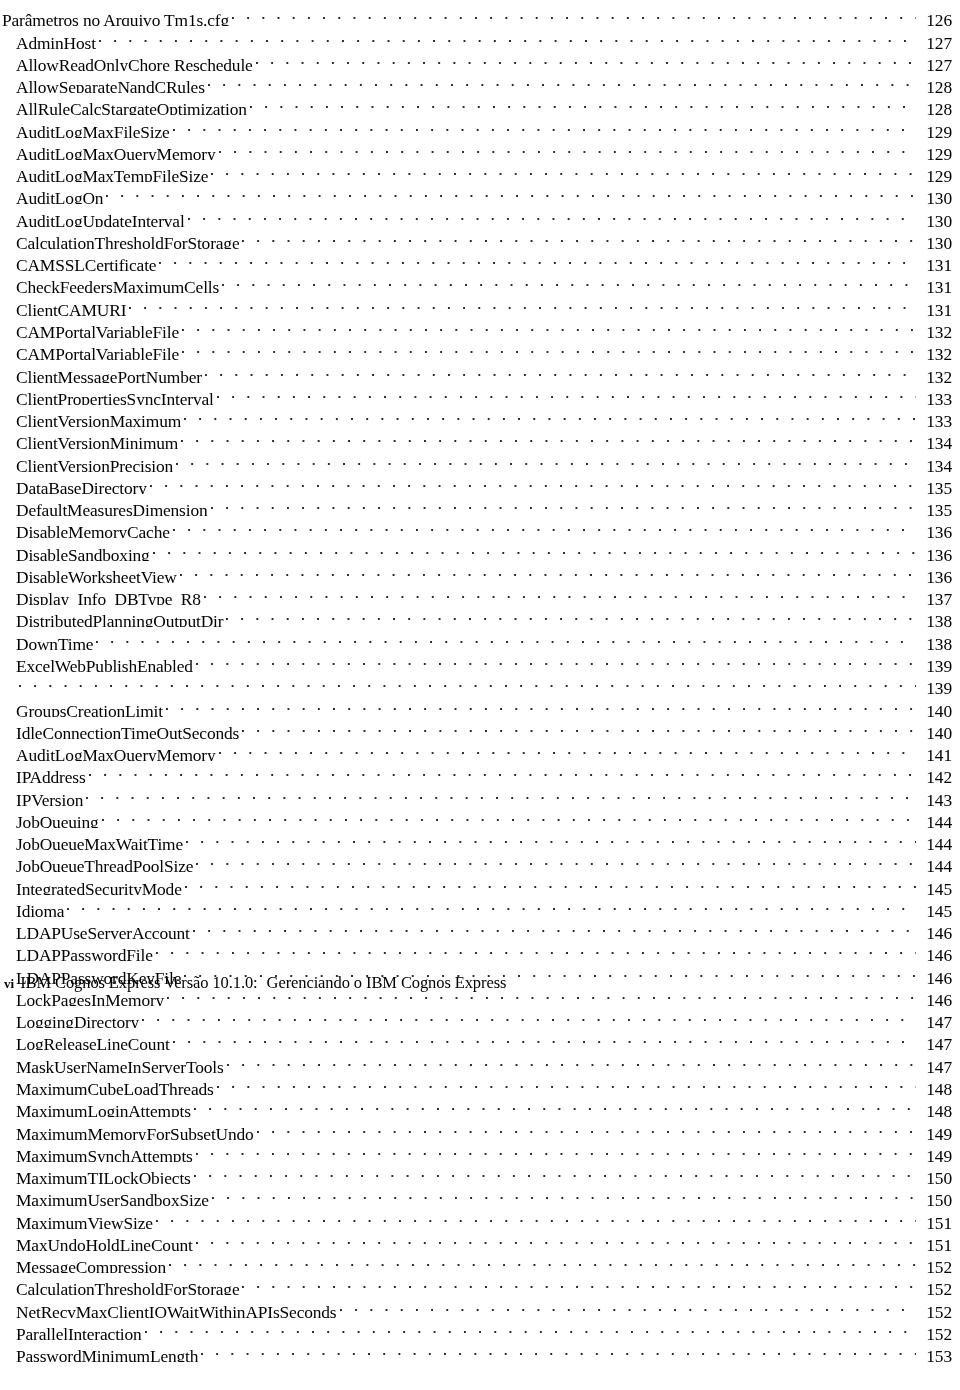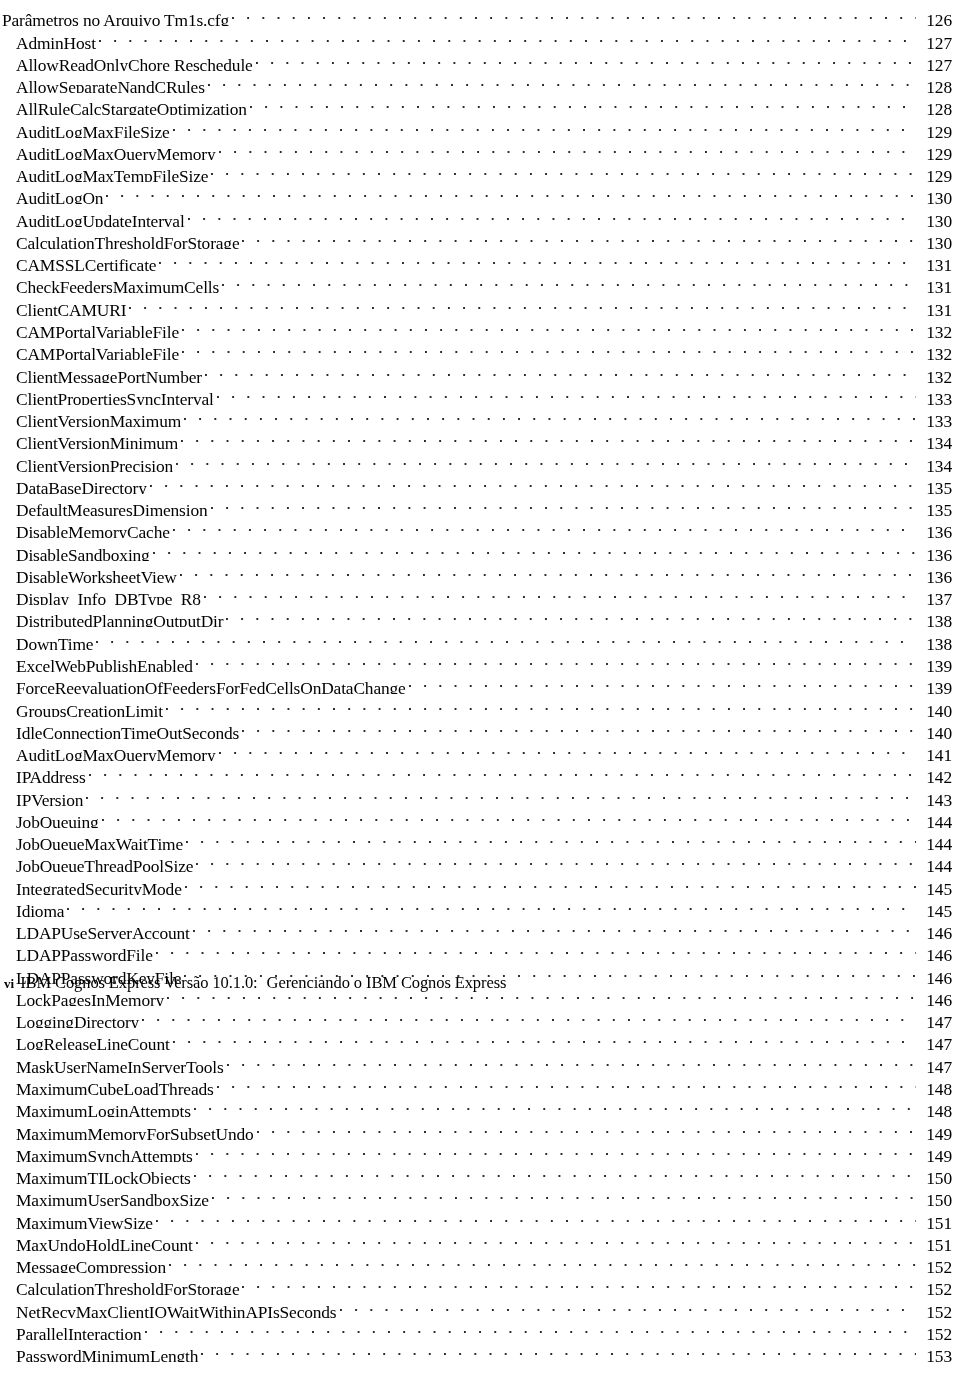--- a/index.html
+++ b/index.html
@@ -255,21 +255,20 @@
         <span class="entry-title">DownTime</span>
         <span class="leader"></span>
         <span class="entry-page">138</span>
       </li>
       <li class="toc-entry level-1">
         <span class="entry-title">ExcelWebPublishEnabled</span>
         <span class="leader"></span>
         <span class="entry-page">139</span>
       </li>
       <li class="toc-entry level-1">
-        <span class="entry-title">ForceReevaluationOfFeedersForFedCellsOnDataChange</span>
         <span class="leader"></span>
         <span class="entry-page">139</span>
       </li>
       <li class="toc-entry level-1">
         <span class="entry-title">GroupsCreationLimit</span>
         <span class="leader"></span>
         <span class="entry-page">140</span>
       </li>
       <li class="toc-entry level-1">
         <span class="entry-title">IdleConnectionTimeOutSeconds</span>

